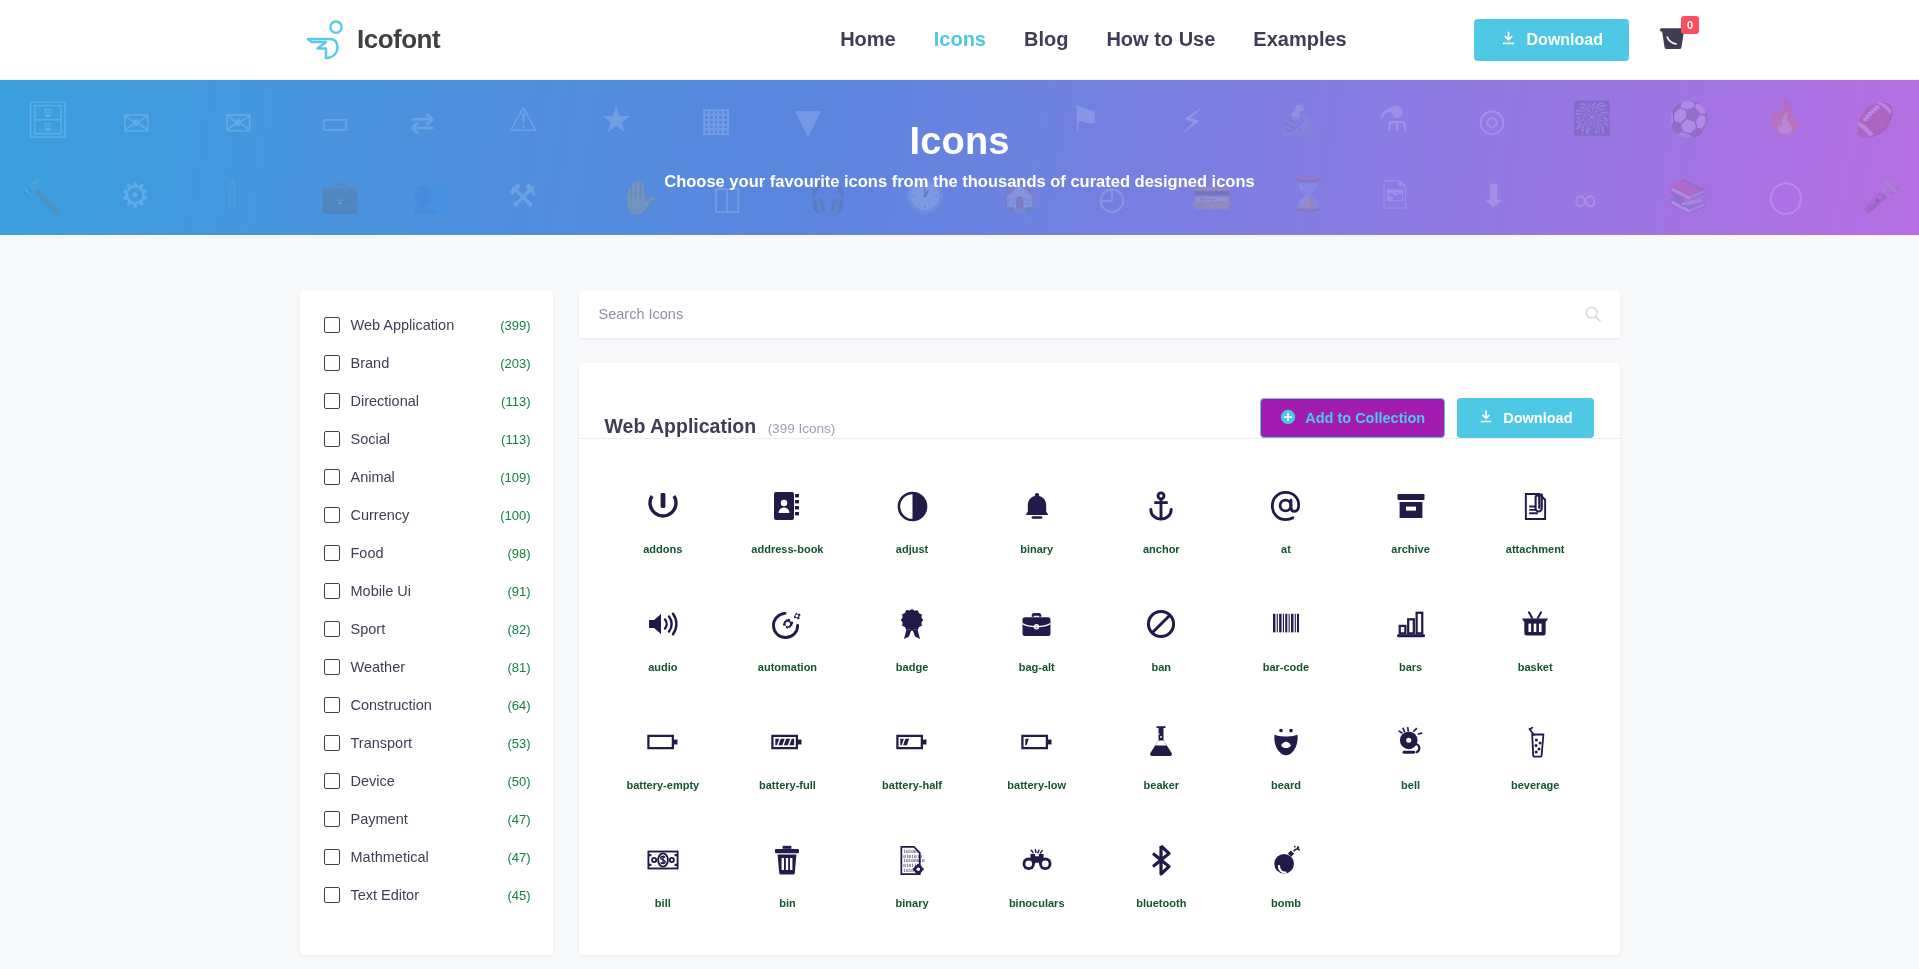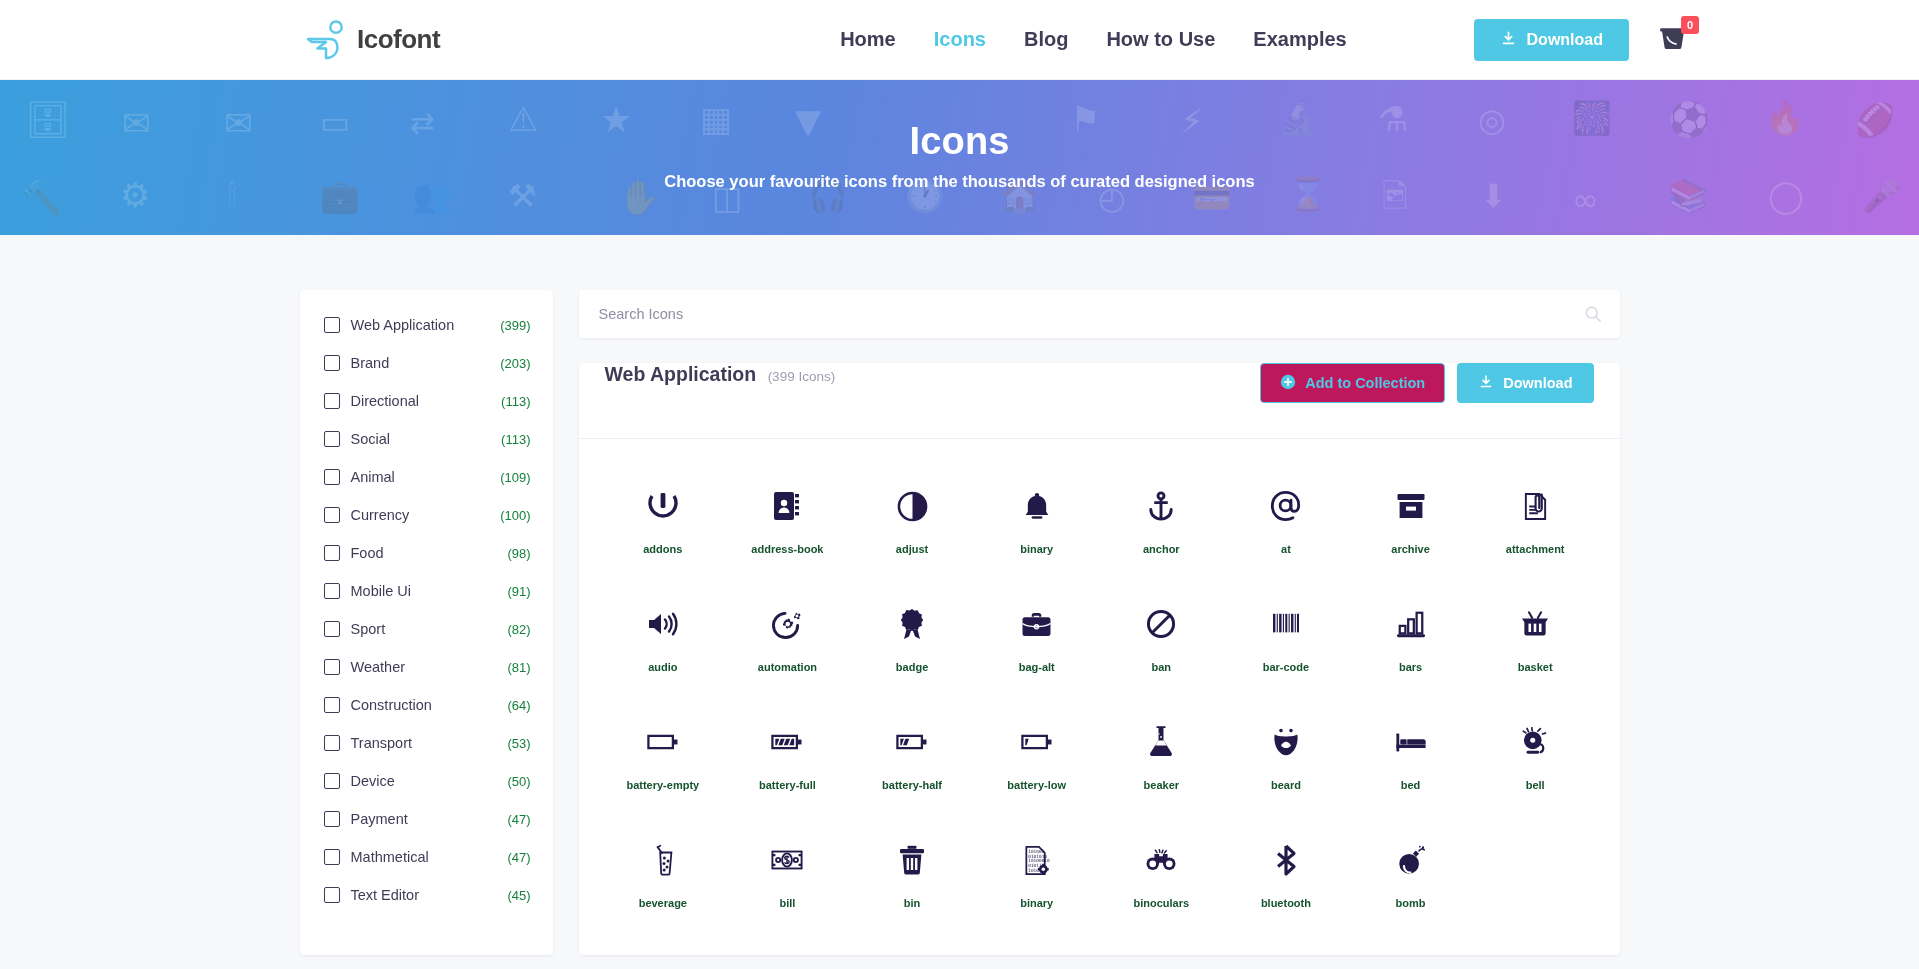--- a/index.html
+++ b/index.html
@@ -110,28 +110,28 @@
   }
   .searchbar input::placeholder { color: #8e8ea6; }
   .search-ico { width: 18px; height: 18px; flex: none; opacity: .55; }
 
   .panel {
     background: #fff; border-radius: 4px; flex: 1;
     box-shadow: 0 1px 3px rgba(30,30,60,0.07);
     padding: 0 0 0 0; overflow: hidden;
   }
   .panel-head {
-    display: flex; align-items: flex-start; height: 76px;
+    display: flex; align-items: flex-end; height: 76px;
     padding: 0 26px 0 26px; border-bottom: 1px solid #edeef2;
   }
   .panel-title { font-size: 19.5px; font-weight: bold; color: #3f3d56; }
   .panel-count { font-size: 13.5px; color: #9e9eb3; margin-left: 7px; font-weight: normal; }
   .panel-actions { margin-left: auto; display: flex; align-items: center; gap: 12px; }
   .btn-outline {
-    height: 40px; padding: 0 19px; border: 1px solid #4ec8e4; background: #be185d;
+    height: 40px; padding: 0 19px; border: 1px solid #4ec8e4; background: #a21caf;
     color: #4ec8e4; border-radius: 4px; font-size: 14.5px; font-weight: bold;
     display: flex; align-items: center; gap: 9px; cursor: pointer;
     font-family: "Liberation Sans", sans-serif;
   }
   .btn-solid {
     height: 40px; padding: 0 21px; border: none; background: #4ec8e4;
     color: #fff; border-radius: 4px; font-size: 14.5px; font-weight: bold;
     display: flex; align-items: center; gap: 9px; cursor: pointer;
     font-family: "Liberation Sans", sans-serif;
   }
@@ -616,31 +616,20 @@
                   <circle cx="9" cy="3.6" r="1.8"></circle>
                   <circle cx="19" cy="3.6" r="1.8"></circle>
                   <path d="M2.6 7.5c3.6 2.6 19.2 2.6 22.8 0 .8 5-.4 11.6-3.4 15.8-2.2 3-5.2 5-8 5s-5.8-2-8-5C3 19.1 1.8 12.5 2.6 7.5z"></path>
                   <path d="M9 18.5c1.6-2.6 3.2-3.8 5-3.8s3.4 1.2 5 3.8c-1.6 1.8-3.2 2.6-5 2.6s-3.4-.8-5-2.6z" fill="#fff"></path>
                 </svg>
               </span>
               <span class="icon-name">beard</span>
             </div>
             <div class="icon-cell">
               <span class="icon-glyph">
-                <svg width="32" height="22" viewBox="0 0 34 22" fill="#241a4a">
-                  <rect x="1.5" y="2" width="3" height="19" rx="0.8"></rect>
-                  <rect x="5.6" y="8" width="6.8" height="5.6" rx="1.4"></rect>
-                  <path d="M13 8h17a2.6 2.6 0 0 1 2.6 2.6v3H13z"></path>
-                  <rect x="1.5" y="13.8" width="31" height="3.6"></rect>
-                </svg>
-              </span>
-              <span class="icon-name">bed</span>
-            </div>
-            <div class="icon-cell">
-              <span class="icon-glyph">
                 <svg width="30" height="30" viewBox="0 0 32 32" fill="#241a4a">
                   <path d="M7.5 1.5l1.5 3.4M12.6 0.8l.4 3M3.4 4.4l2.8 1.8" stroke="#241a4a" stroke-width="1.8" fill="none" stroke-linecap="round"></path>
                   <path d="M19 4.4l2.8-2.6M24 7.5l3.2-1" stroke="#241a4a" stroke-width="1.8" fill="none" stroke-linecap="round"></path>
                   <circle cx="13.6" cy="14.2" r="9.4"></circle>
                   <circle cx="13.6" cy="14.2" r="2.7" fill="#fff"></circle>
                   <path d="M20 18c2.8 0 4.8 2 4.8 4.6 0 1.8-1 3.4-2.6 4.2" fill="none" stroke="#241a4a" stroke-width="2.4" stroke-linecap="round"></path>
                   <rect x="7" y="25.4" width="13.5" height="3" rx="1.5"></rect>
                 </svg>
               </span>
               <span class="icon-name">bell</span>

